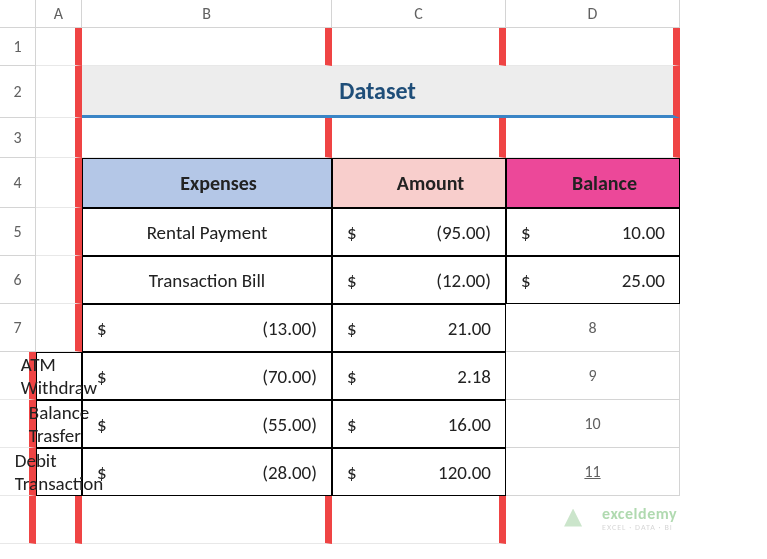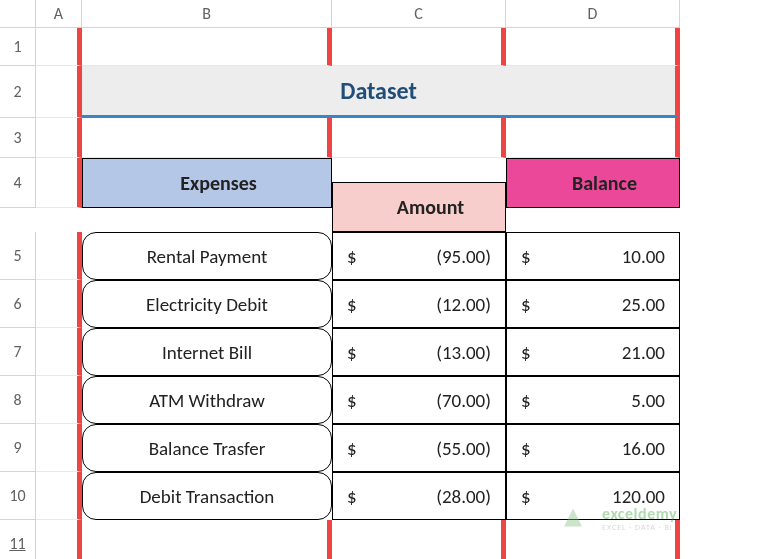--- a/index.html
+++ b/index.html
@@ -37,21 +37,21 @@
     border-right: 1px solid #d4d4d4;
     border-bottom: 1px solid #d4d4d4;
     text-align: center;
     font-size: 16px;
     color: #616161;
     display: flex;
     align-items: center;
     justify-content: center;
   }
   .cell {
-    border-right: 5px solid #ef4444;
+    border-right: 7px solid #ef4444;
     border-bottom: 1px solid #e8e8e8;
     font-size: 19px;
     color: #222;
     display: flex;
     align-items: center;
     padding: 0 8px;
   }
   .row-1 { height: 38px; }
   .row-2 { height: 52px; }
   .row-3 { height: 40px; }
@@ -70,27 +70,27 @@
   }
 
   .thead {
     font-weight: bold;
     justify-content: center;
     border: 1px solid #000;
     font-size: 20px;
     padding-left: 31px;
   }
   .thead.expenses { background: #b4c7e7; }
-  .thead.amount   { background: #f8cecc; margin-top: 24px; }
+  .thead.amount   { background: #f8cecc; }
   .thead.balance  { background: #ec4899; }
 
   .tcell {
     border: 1px solid #000;
   }
-  .tcell.expense { justify-content: center; border-radius: 14px; }
+  .tcell.expense { justify-content: center; }
   .tcell.money {
     justify-content: space-between;
     padding: 0 14px;
   }
   .tcell.money .sym { }
   .tcell.money .val { text-align: right; }
 
   .watermark {
     position: absolute;
     bottom: 28px;
@@ -149,52 +149,51 @@
       <span class="sym">$</span>
       <span class="val">(95.00)</span>
     </div>
   <div class="cell tcell money row-5">
       <span class="sym">$</span>
       <span class="val">10.00</span>
     </div>
 
   <div class="row-header row-6">6</div>
   <div class="cell row-6"></div>
-  <div class="cell tcell expense row-6">Electricity Debit</div>
+  <div class="cell tcell expense row-6">Transaction Bill</div>
   <div class="cell tcell money row-6">
       <span class="sym">$</span>
       <span class="val">(12.00)</span>
     </div>
   <div class="cell tcell money row-6">
       <span class="sym">$</span>
       <span class="val">25.00</span>
     </div>
 
   <div class="row-header row-7">7</div>
   <div class="cell row-7"></div>
-  <div class="cell tcell expense row-7">Internet Bill</div>
   <div class="cell tcell money row-7">
       <span class="sym">$</span>
       <span class="val">(13.00)</span>
     </div>
   <div class="cell tcell money row-7">
       <span class="sym">$</span>
       <span class="val">21.00</span>
     </div>
 
   <div class="row-header row-8">8</div>
   <div class="cell row-8"></div>
   <div class="cell tcell expense row-8">ATM Withdraw</div>
   <div class="cell tcell money row-8">
       <span class="sym">$</span>
       <span class="val">(70.00)</span>
     </div>
   <div class="cell tcell money row-8">
       <span class="sym">$</span>
-      <span class="val">5.00</span>
+      <span class="val">2.18</span>
     </div>
 
   <div class="row-header row-9">9</div>
   <div class="cell row-9"></div>
   <div class="cell tcell expense row-9">Balance Trasfer</div>
   <div class="cell tcell money row-9">
       <span class="sym">$</span>
       <span class="val">(55.00)</span>
     </div>
   <div class="cell tcell money row-9">

